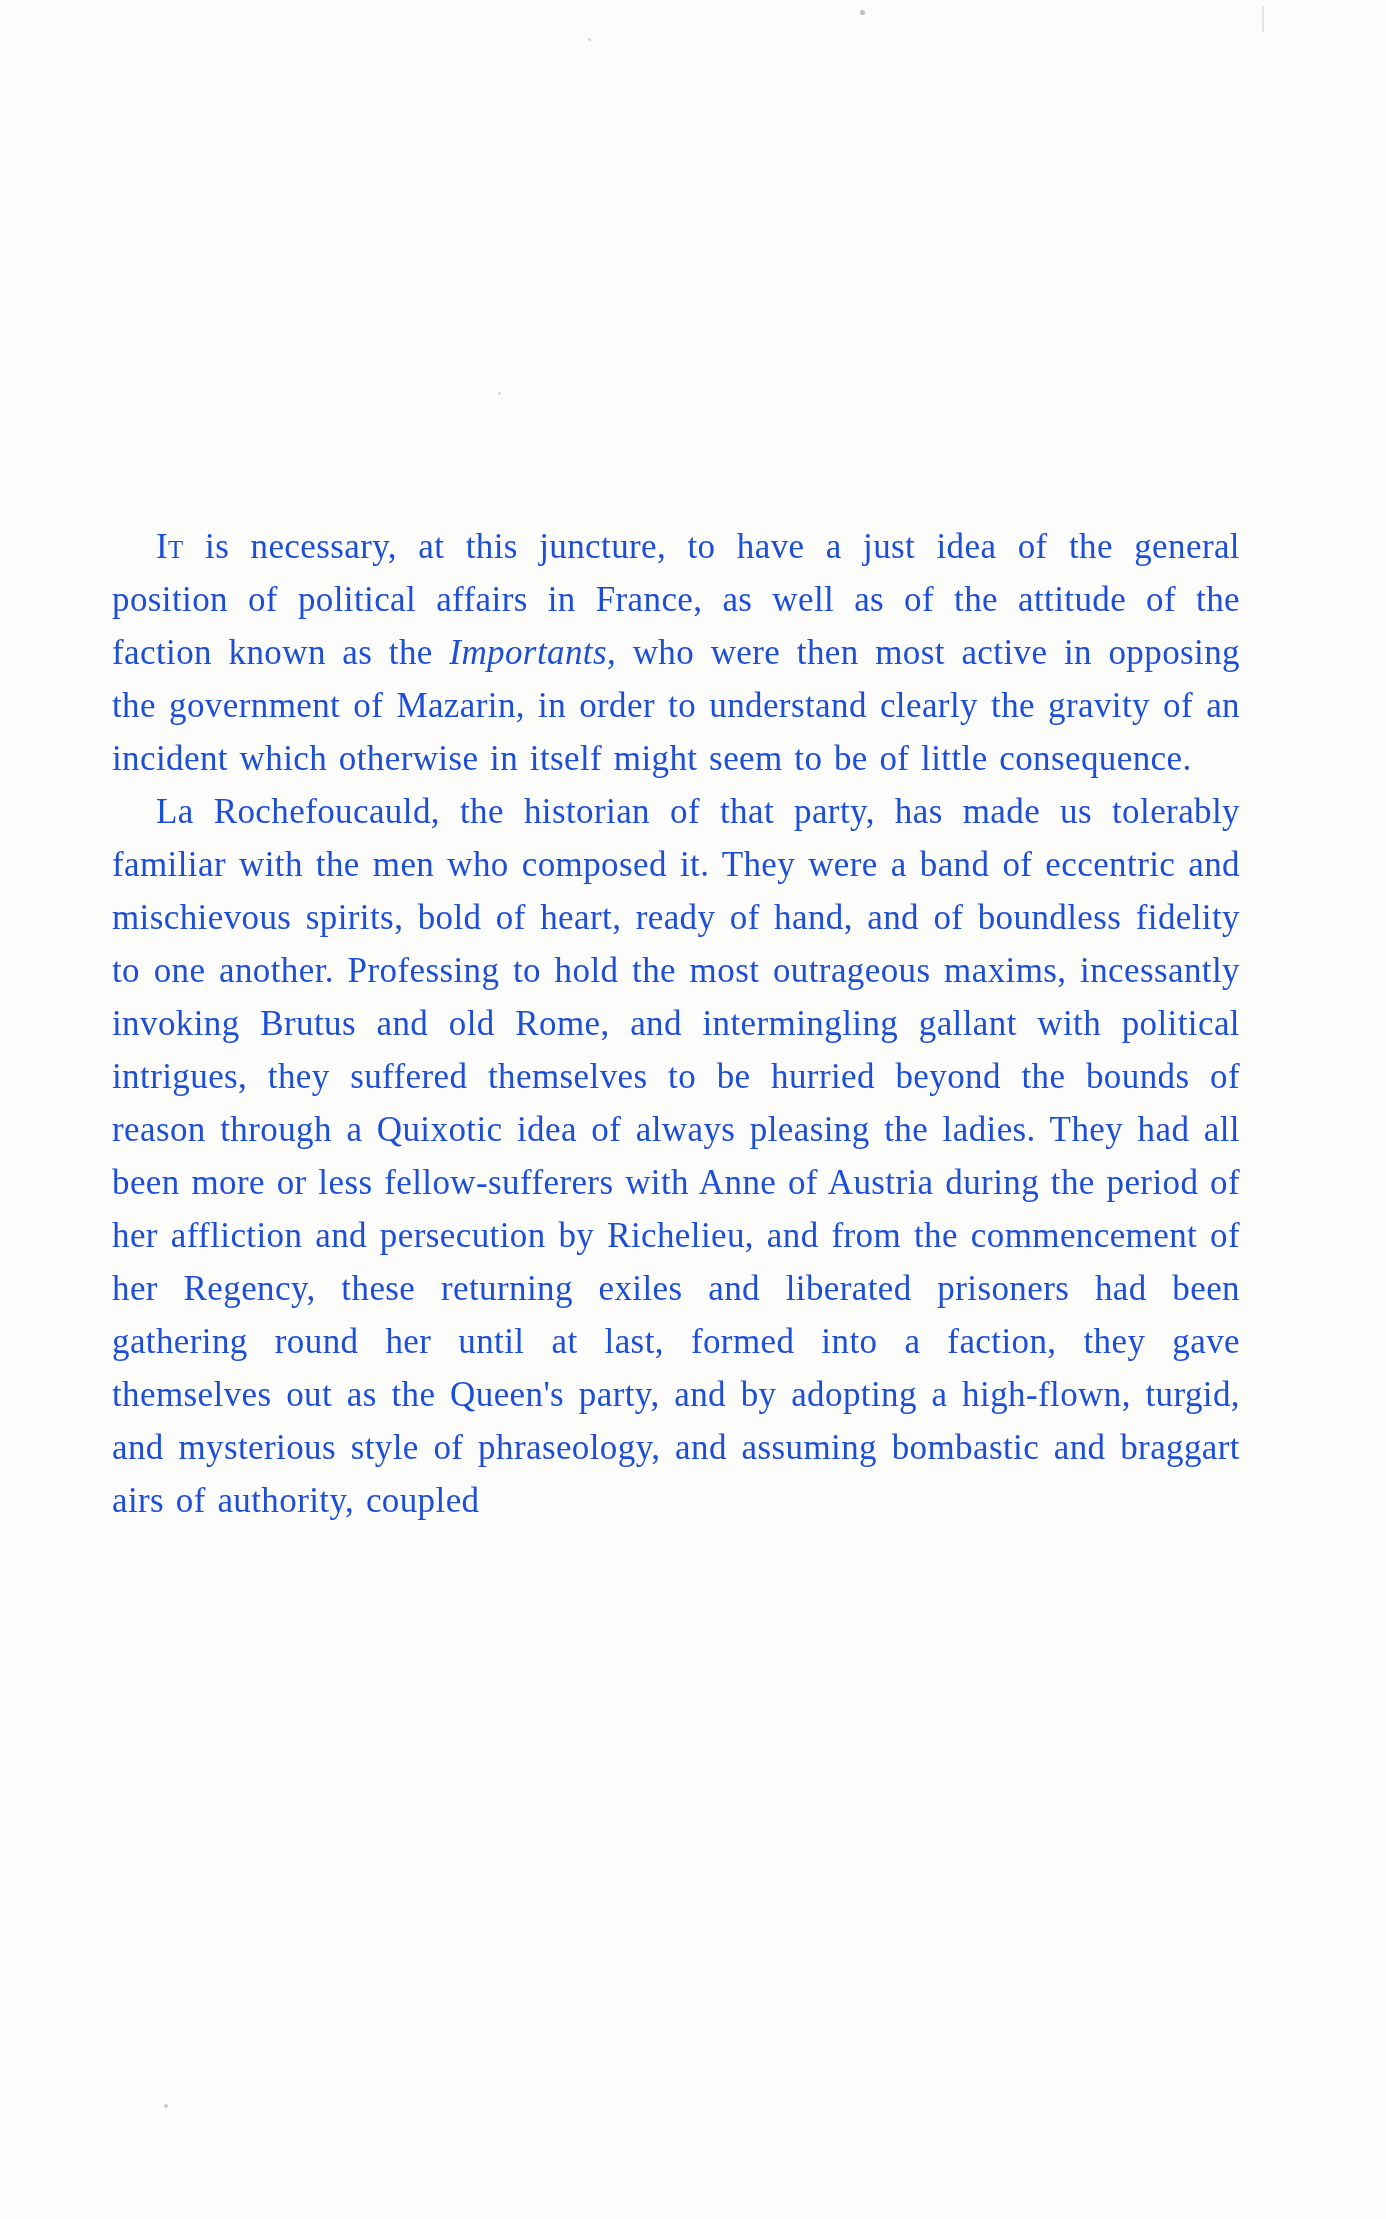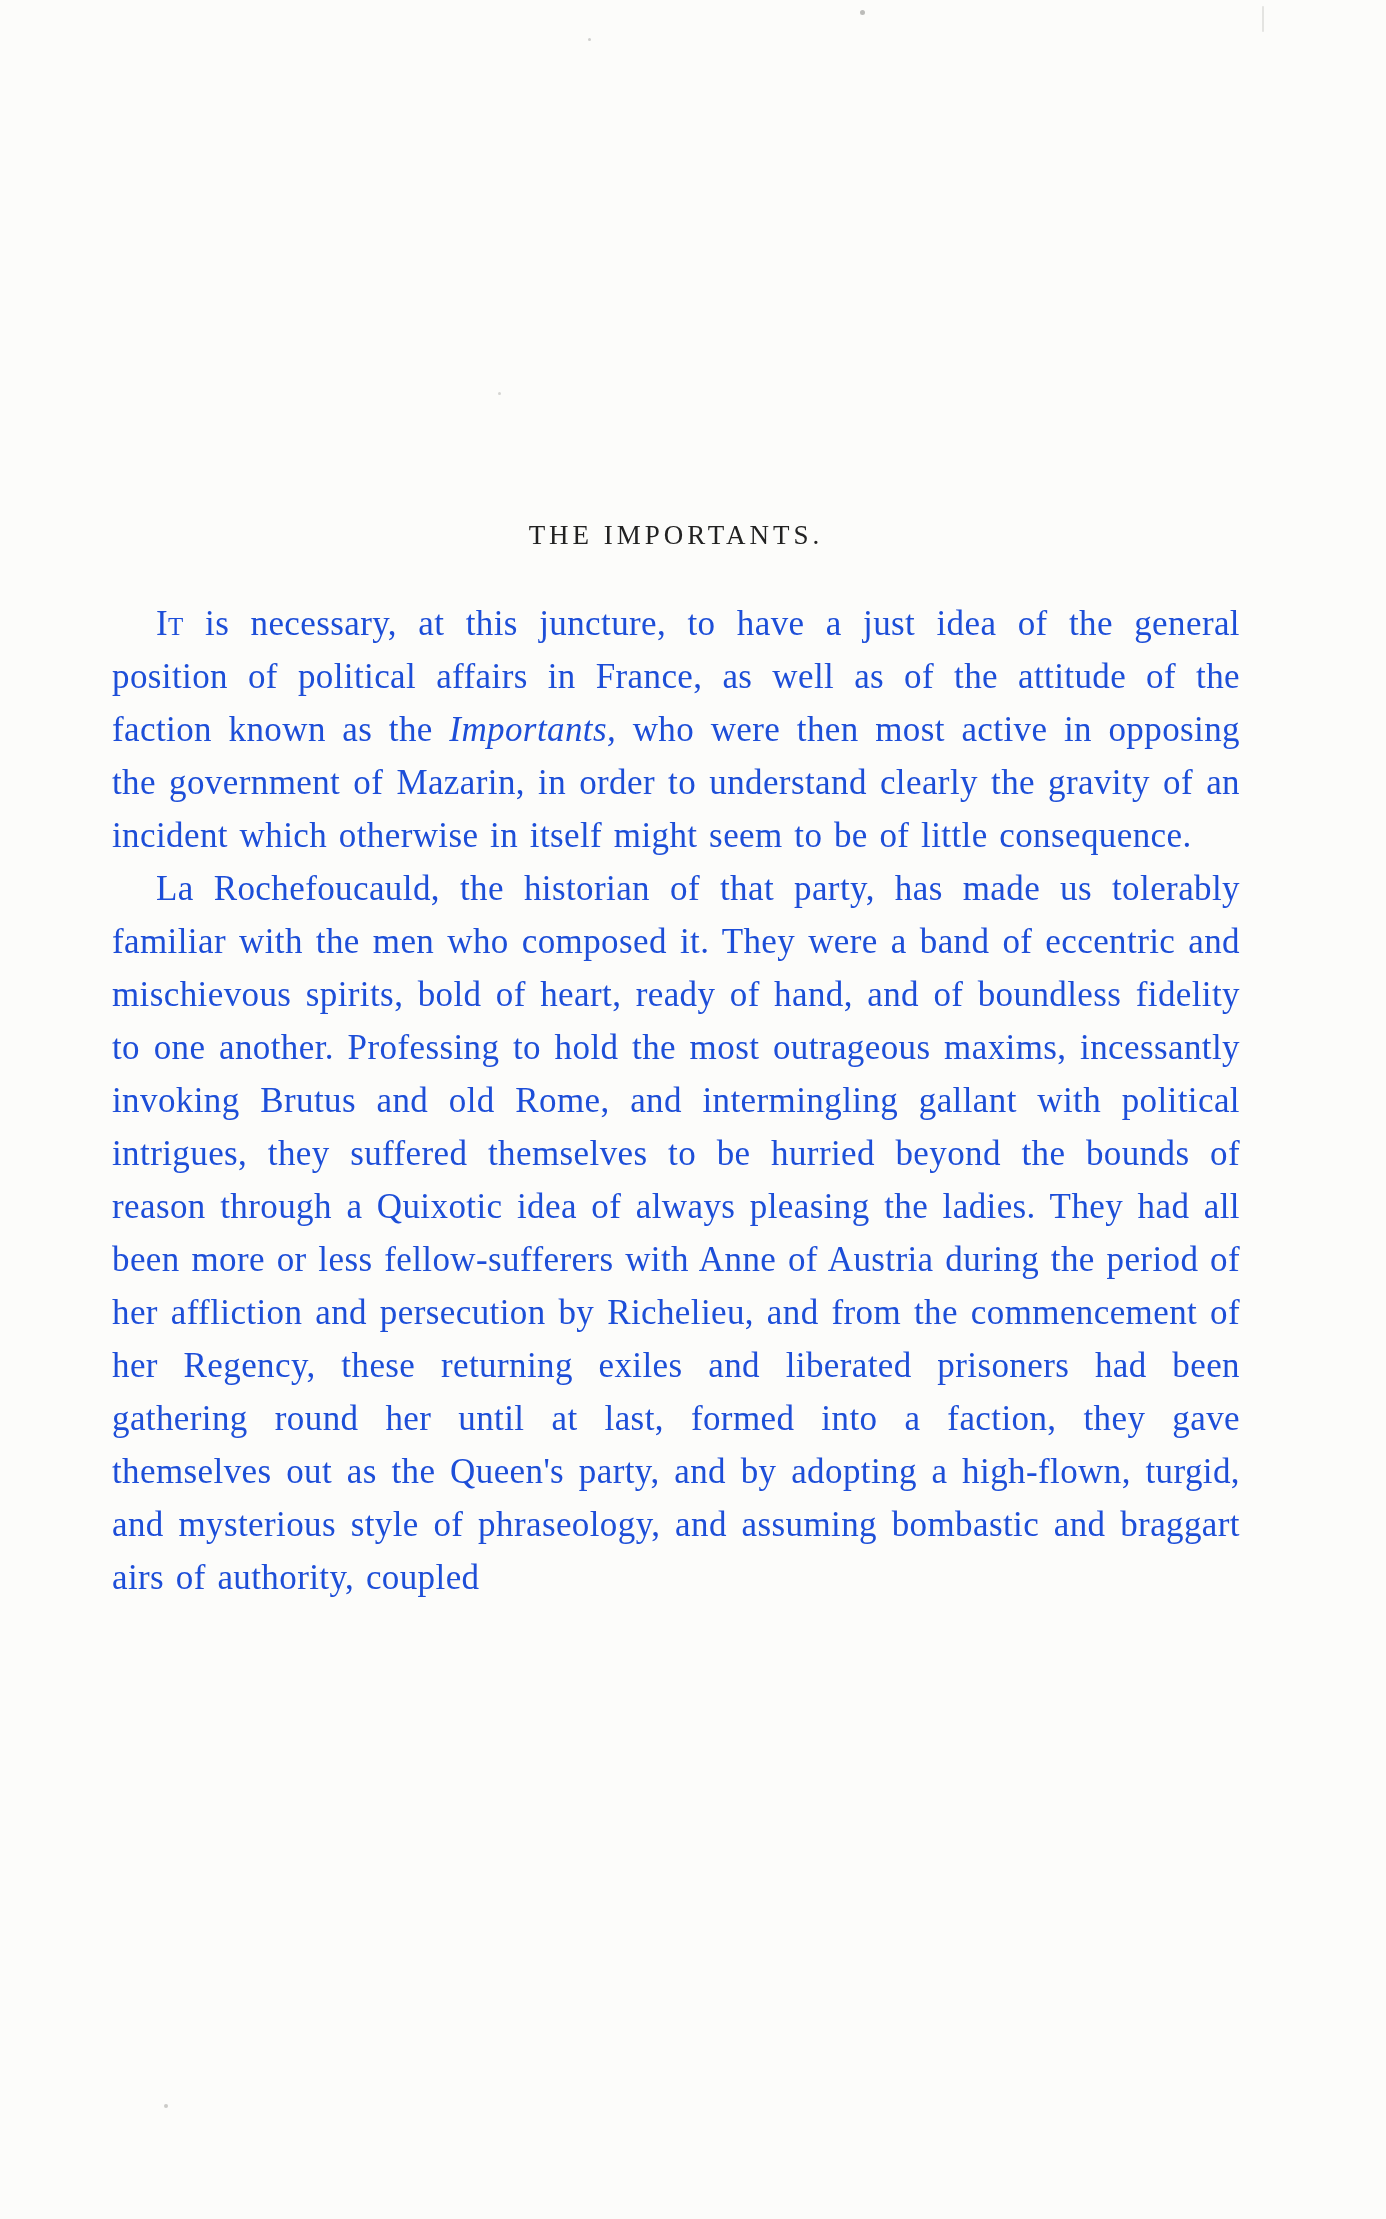--- a/index.html
+++ b/index.html
@@ -79,21 +79,20 @@
 
   <div class="speck s1"></div>
   <div class="speck s2"></div>
   <div class="speck s3"></div>
   <div class="speck s4"></div>
   <div class="speck s5"></div>
 
   <main class="text-block">
 
 
-    <h2 class="section-title">THE IMPORTANTS.</h2>
 
     <p class="body-para"><span class="lead-word">It</span><span> is necessary, at this juncture, to have a just idea of the general position of political affairs in France, as well as of the attitude of the faction known as the </span><em class="italic-term">Importants,</em><span> who were then most active in opposing the government of Mazarin, in order to understand clearly the gravity of an incident which otherwise in itself might seem to be of little consequence.</span></p>
 
     <p class="body-para">La Rochefoucauld, the historian of that party, has made us tolerably familiar with the men who composed it. They were a band of eccentric and mischievous spirits, bold of heart, ready of hand, and of boundless fidelity to one another. Professing to hold the most outrageous maxims, incessantly invoking Brutus and old Rome, and intermingling gallant with political intrigues, they suffered themselves to be hurried beyond the bounds of reason through a Quixotic idea of always pleasing the ladies. They had all been more or less fellow-sufferers with Anne of Austria during the period of her affliction and persecution by Richelieu, and from the commencement of her Regency, these returning exiles and liberated prisoners had been gathering round her until at last, formed into a faction, they gave themselves out as the Queen's party, and by adopting a high-flown, turgid, and mysterious style of phraseology, and assuming bombastic and braggart airs of authority, coupled</p>
 
   </main>
 
 </div>
 
 </body></html>

